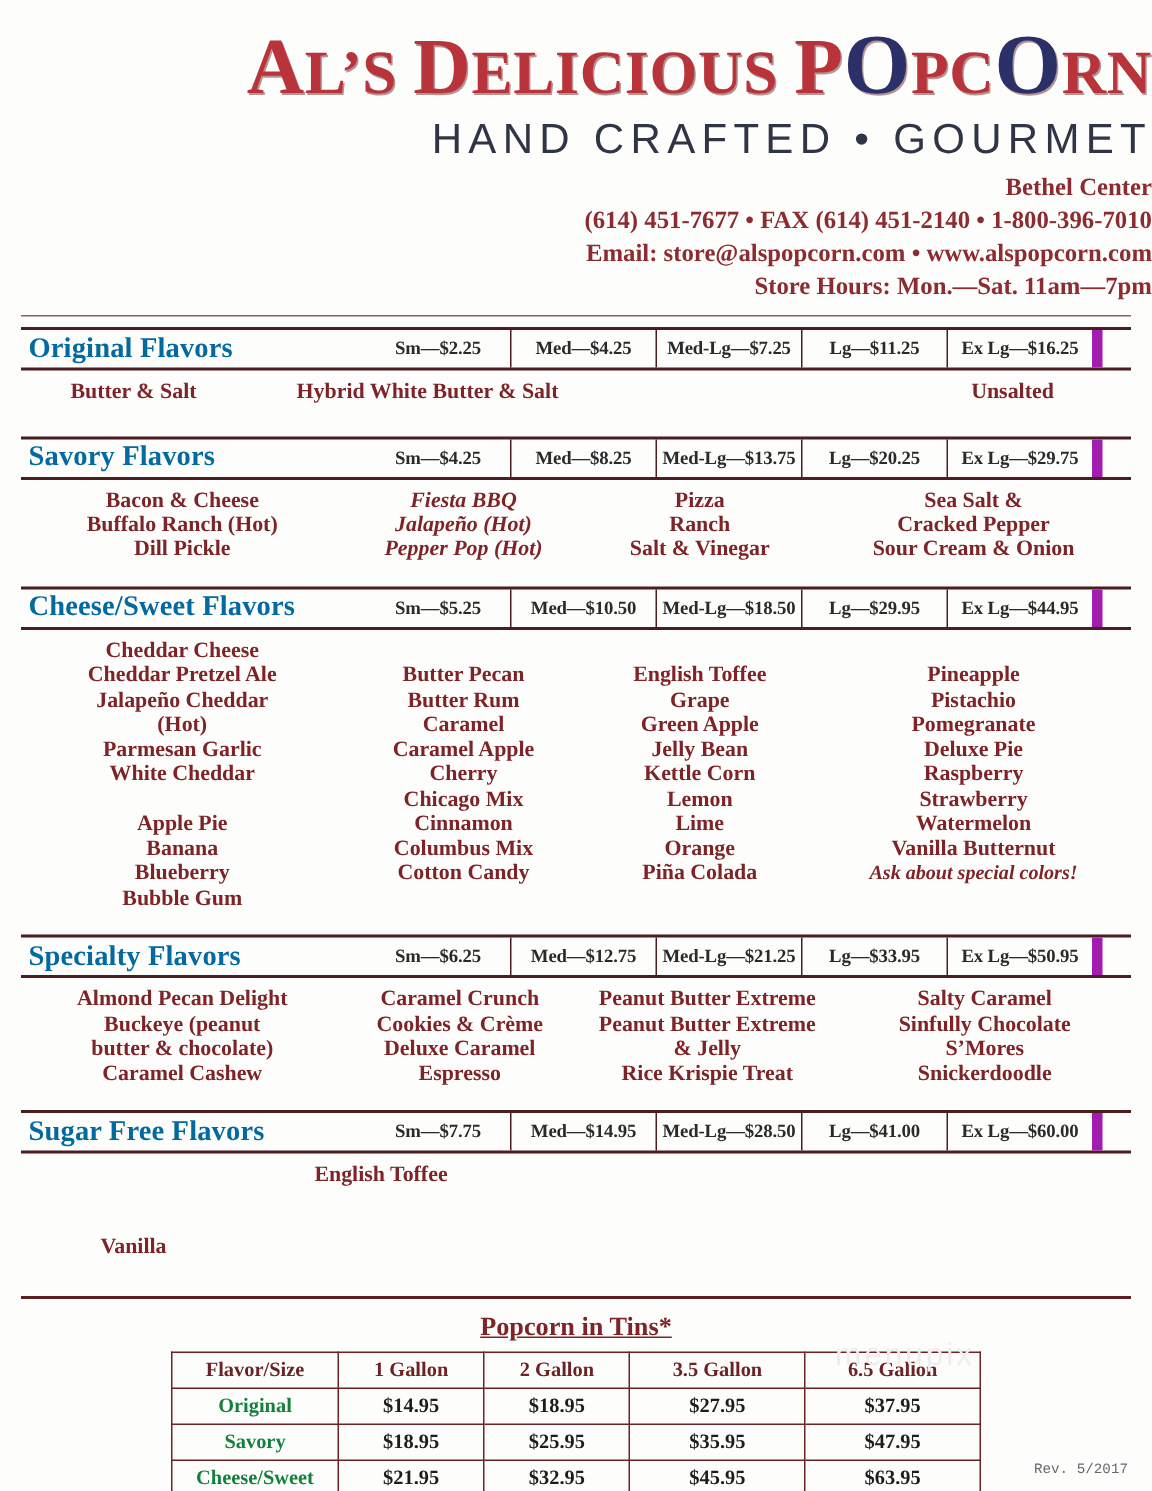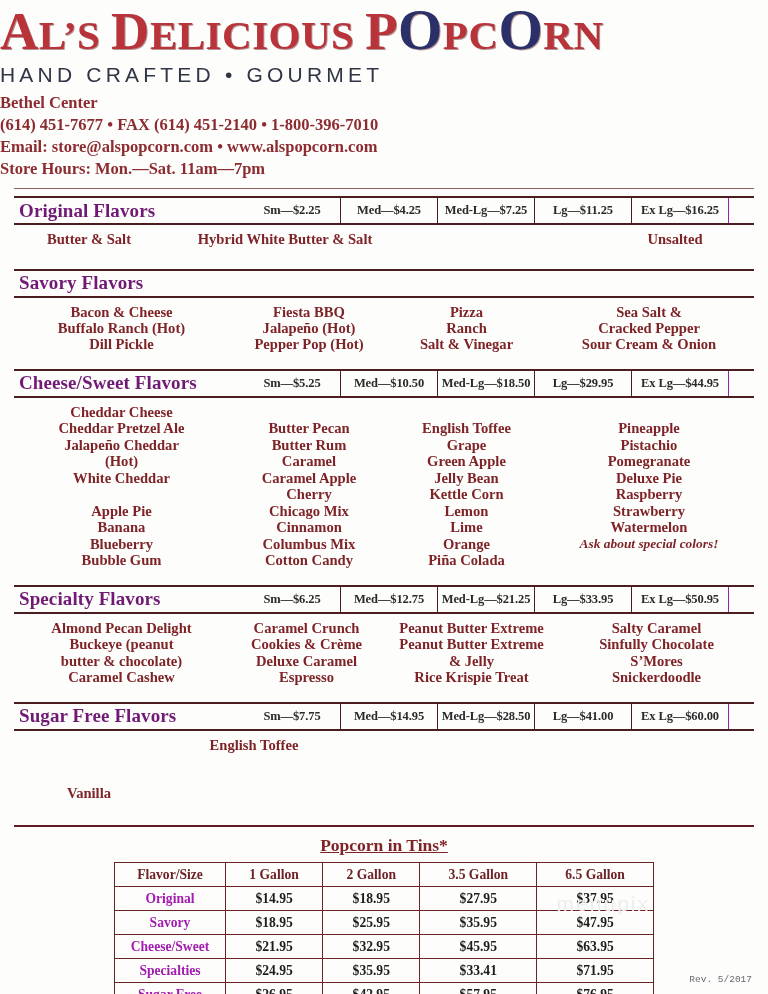--- a/index.html
+++ b/index.html
@@ -18,21 +18,22 @@
 
   .page {
     width: 768px;
     height: 994px;
     position: relative;
     background: #fdfdfb;
   }
 
   
   .header {
-    text-align: left;
+    text-align: right;
+    padding-top: 14px;
   }
   .brand-title {
     font-family: "Liberation Serif", "DejaVu Serif", serif;
     font-weight: bold;
     font-size: 47px;
     line-height: 1.04;
     letter-spacing: 0.5px;
     color: #b8343a;
     white-space: nowrap;
     text-shadow: 1px 1px 0 rgba(90,20,25,0.45);
@@ -42,21 +43,21 @@
   }
   .brand-title .blue {
     color: #2b3068;
     font-size: 57px;
   }
   .brand-title .sm {
     font-size: 41px;
   }
   .subtitle {
     font-family: "Liberation Sans", "DejaVu Sans", sans-serif;
-    font-size: 21px;
+    font-size: 28px;
     letter-spacing: 4.2px;
     color: #2f3545;
     margin-top: 4px;
     white-space: nowrap;
   }
   .addr {
     margin-top: 5px;
     font-weight: bold;
     font-size: 16.5px;
     line-height: 1.33;
@@ -89,21 +90,21 @@
     border-bottom: 2px solid #4a1d20;
     margin: 0 14px;
     height: 25px;
   }
   .cat-name {
     flex: 0 0 225px;
     display: flex;
     align-items: center;
     font-weight: bold;
     font-size: 19px;
-    color: #701a75;
+    color: #0369a1;
     padding-left: 5px;
     letter-spacing: 0.1px;
   }
   .price-cells {
     flex: 1 1 auto;
     display: flex;
     align-items: stretch;
   }
   .price-cell {
     flex: 0 0 96px;
@@ -115,21 +116,21 @@
     color: #2a2a2a;
     border-left: 1px solid #4a1d20;
     letter-spacing: -0.1px;
     white-space: nowrap;
     text-align: center;
   }
   .price-cell:first-child {
     border-left: none;
   }
   .price-cell.last {
-    border-right: 1px solid #a21caf;
+    border-right: 7px solid #a21caf;
   }
   .price-tail {
     flex: 1 1 auto;
   }
 
   
   .flavors {
     display: flex;
     margin: 0 14px;
     padding-top: 6px;
@@ -150,21 +151,21 @@
     font-size: 13.4px;
   }
 
   
   .w-orig .c1 { flex: 0 0 150px; }
   .w-orig .c2 { flex: 0 0 180px; margin-left: 31px; }
   .w-orig .c3 { flex: 0 0 190px; }
   .w-orig .c4 { flex: 0 0 220px; }
 
   .w-sav .c1 { flex: 0 0 215px; }
-  .w-sav .c2 { flex: 0 0 160px; }
+  .w-sav .c2 { flex: 0 0 160px; font-style: italic; }
   .w-sav .c3 { flex: 0 0 155px; }
   .w-sav .c4 { flex: 0 0 210px; }
 
   .w-chs .c1 { flex: 0 0 215px; }
   .w-chs .c2 { flex: 0 0 160px; }
   .w-chs .c3 { flex: 0 0 155px; }
   .w-chs .c4 { flex: 0 0 210px; }
 
   .w-spec .c1 { flex: 0 0 215px; }
   .w-spec .c2 { flex: 0 0 155px; }
@@ -194,21 +195,21 @@
   table.tins {
     border-collapse: collapse;
     margin: 0 auto;
     width: 540px;
   }
   table.tins td {
     border: 1.5px solid #6d2226;
     text-align: center;
     font-weight: bold;
     font-size: 13.6px;
-    color: #a21caf;
+    color: #15803d;
     height: 23px;
     padding: 0;
   }
   table.tins td.rowhdr {
     width: 110px;
   }
   table.tins tr.hdr td {
     color: #6d2226;
   }
   table.tins td.price {
@@ -277,20 +278,28 @@
           <div class="fcol c3"></div>
           <div class="fcol c4">
             <div class="">Unsalted</div>
           </div>
         </div>
         <div class="sec-gap-md"></div>
       </div>
       <div class="cat">
         <div class="cat-head">
           <div class="cat-name">Savory Flavors</div>
+          <div class="price-cells">
+            <div class="price-cell">Sm—$4.25</div>
+            <div class="price-cell">Med—$8.25</div>
+            <div class="price-cell">Med-Lg—$13.75</div>
+            <div class="price-cell">Lg—$20.25</div>
+            <div class="price-cell last">Ex Lg—$29.75</div>
+            <div class="price-tail"></div>
+          </div>
         </div>
         <div class="flavors w-sav">
           <div class="fcol c1">
             <div class="">Bacon &amp; Cheese</div>
             <div class="">Buffalo Ranch (Hot)</div>
             <div class="">Dill Pickle</div>
           </div>
           <div class="fcol c2">
             <div class="">Fiesta BBQ</div>
             <div class="">Jalapeño (Hot)</div>
@@ -320,20 +329,21 @@
             <div class="price-cell last">Ex Lg—$44.95</div>
             <div class="price-tail"></div>
           </div>
         </div>
         <div class="flavors w-chs">
           <div class="fcol c1">
             <div class="">Cheddar Cheese</div>
             <div class="">Cheddar Pretzel Ale</div>
             <div class="">Jalapeño Cheddar</div>
             <div class="">(Hot)</div>
+            <div class="">Parmesan Garlic</div>
             <div class="">White Cheddar</div>
             <div class="pad">&nbsp;</div>
             <div class="">Apple Pie</div>
             <div class="">Banana</div>
             <div class="">Blueberry</div>
             <div class="">Bubble Gum</div>
           </div>
           <div class="fcol c2">
             <div class="pad">&nbsp;</div>
             <div class="">Butter Pecan</div>
@@ -360,20 +370,21 @@
           </div>
           <div class="fcol c4">
             <div class="pad">&nbsp;</div>
             <div class="">Pineapple</div>
             <div class="">Pistachio</div>
             <div class="">Pomegranate</div>
             <div class="">Deluxe Pie</div>
             <div class="">Raspberry</div>
             <div class="">Strawberry</div>
             <div class="">Watermelon</div>
+            <div class="">Vanilla Butternut</div>
             <div class="note">Ask about special colors!</div>
           </div>
         </div>
         <div class="sec-gap-sm"></div>
       </div>
       <div class="cat">
         <div class="cat-head">
           <div class="cat-name">Specialty Flavors</div>
           <div class="price-cells">
             <div class="price-cell">Sm—$6.25</div>

